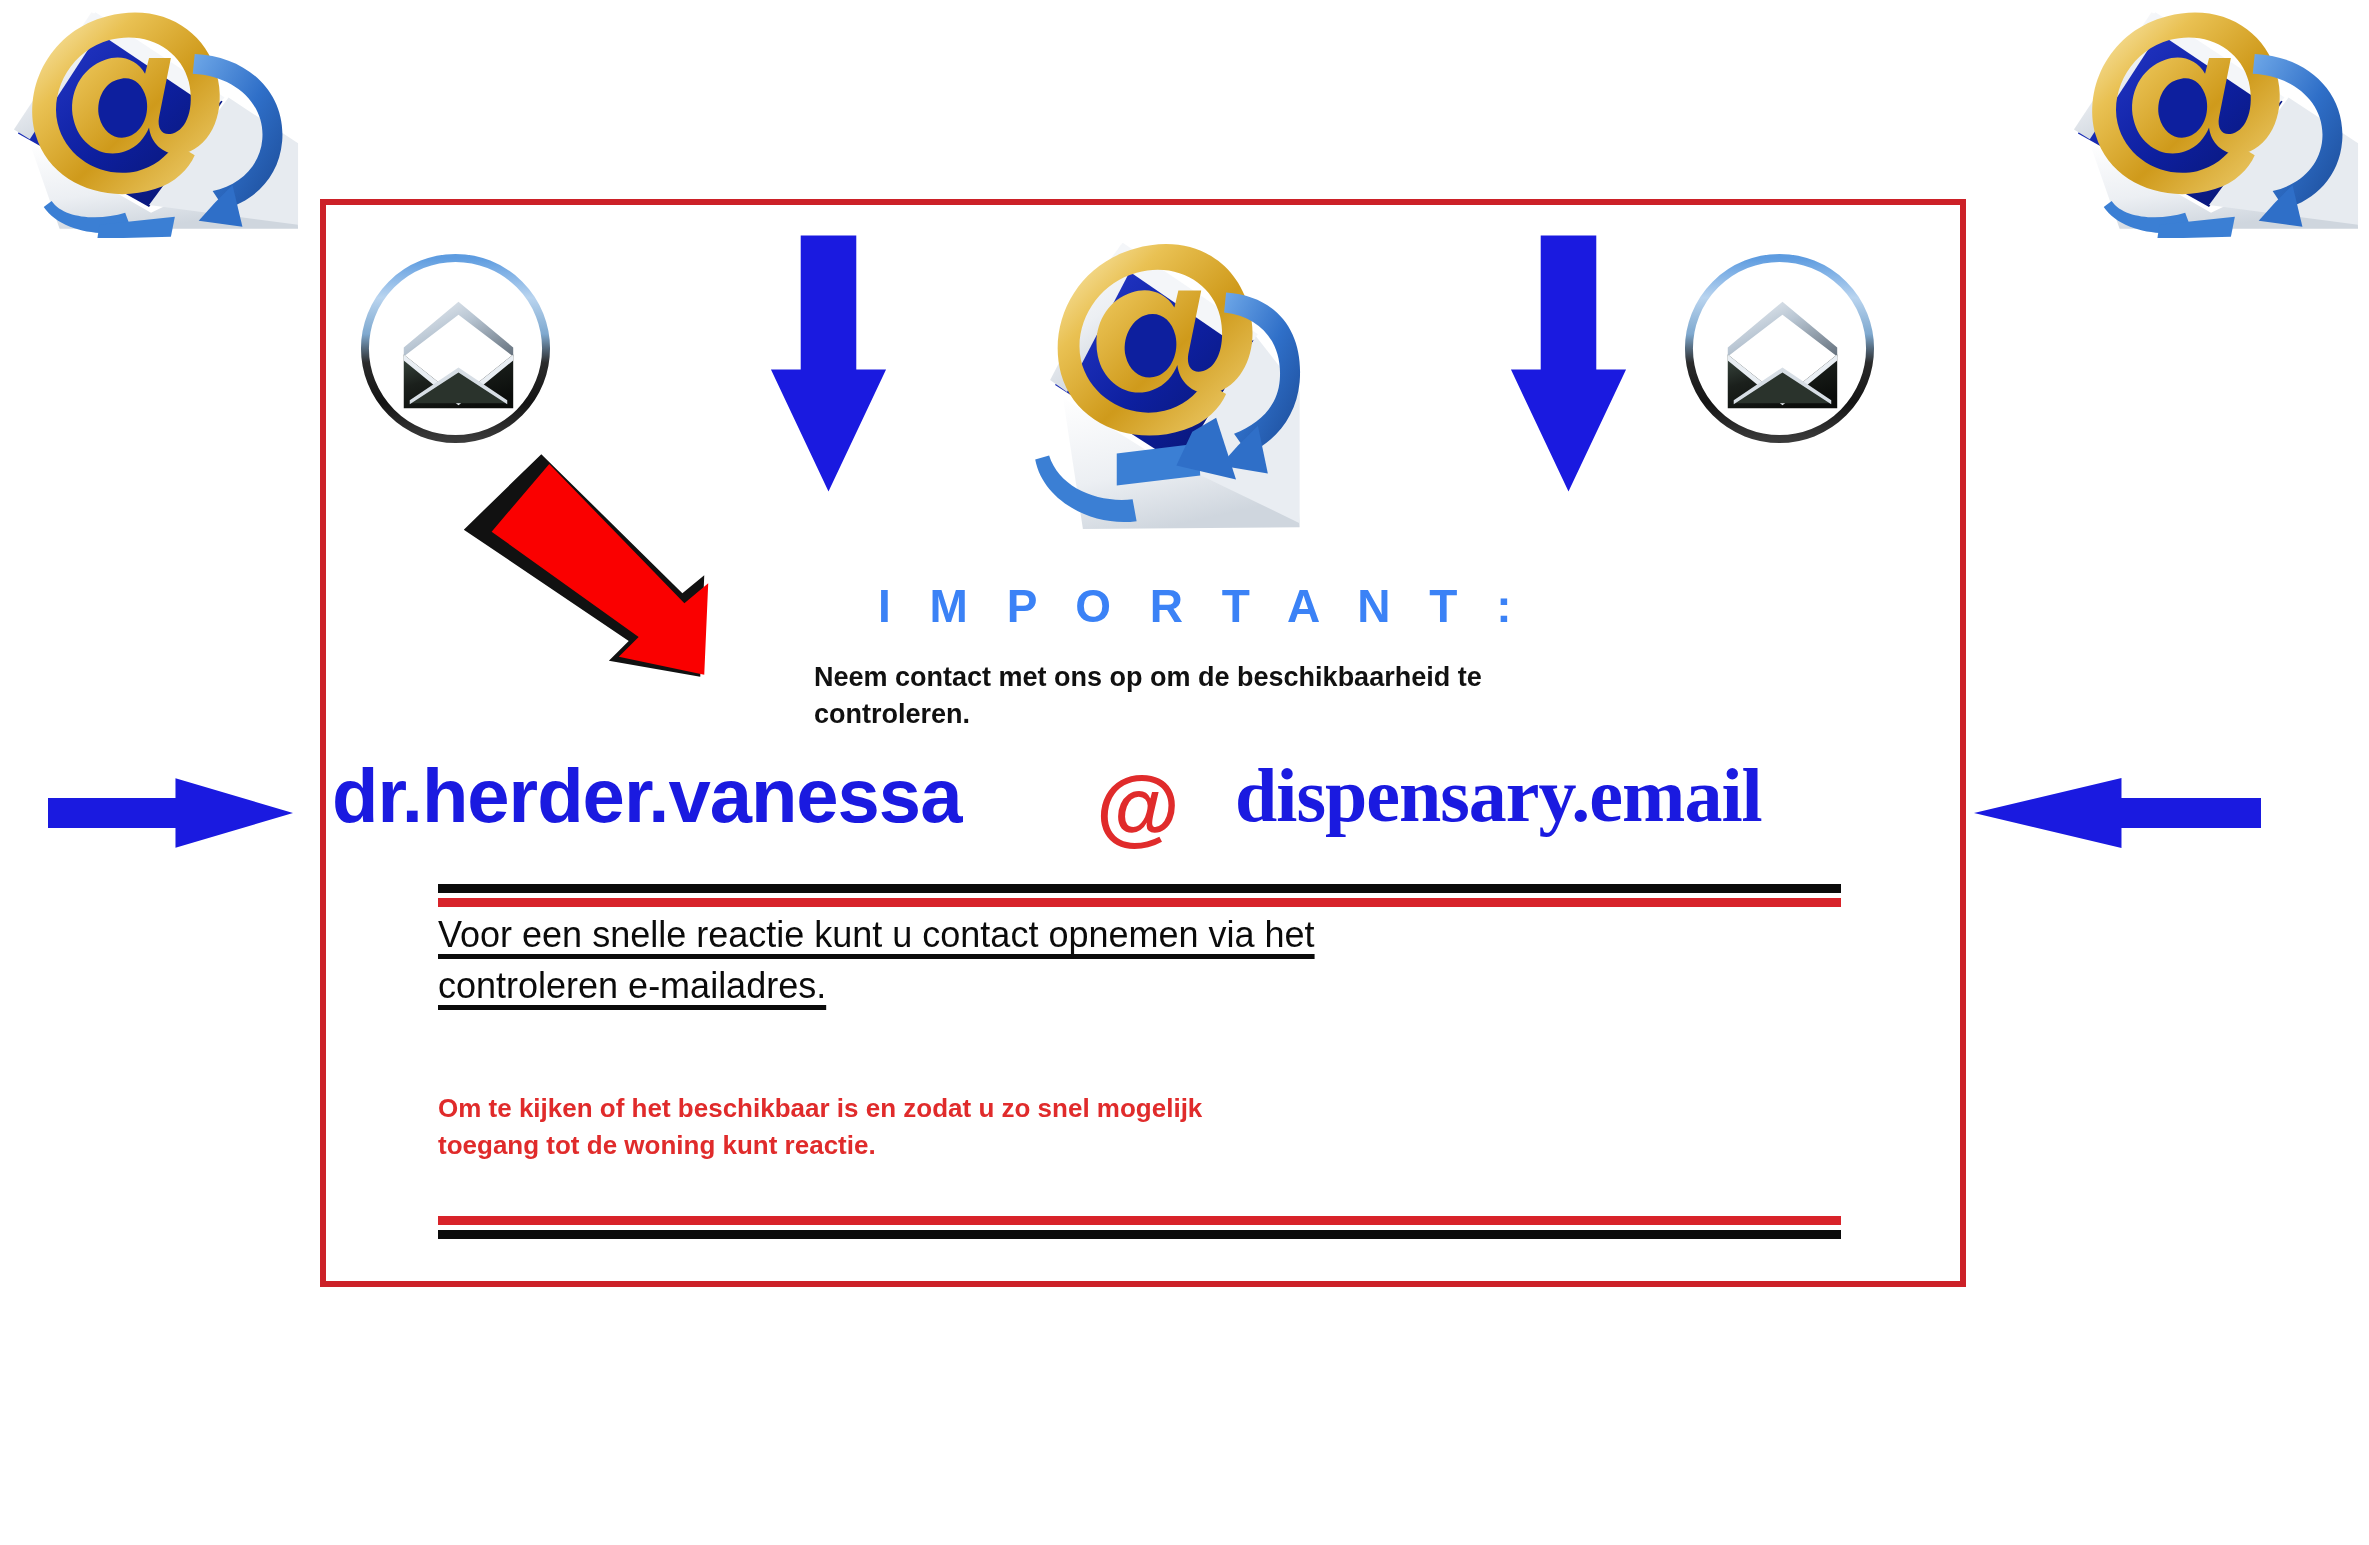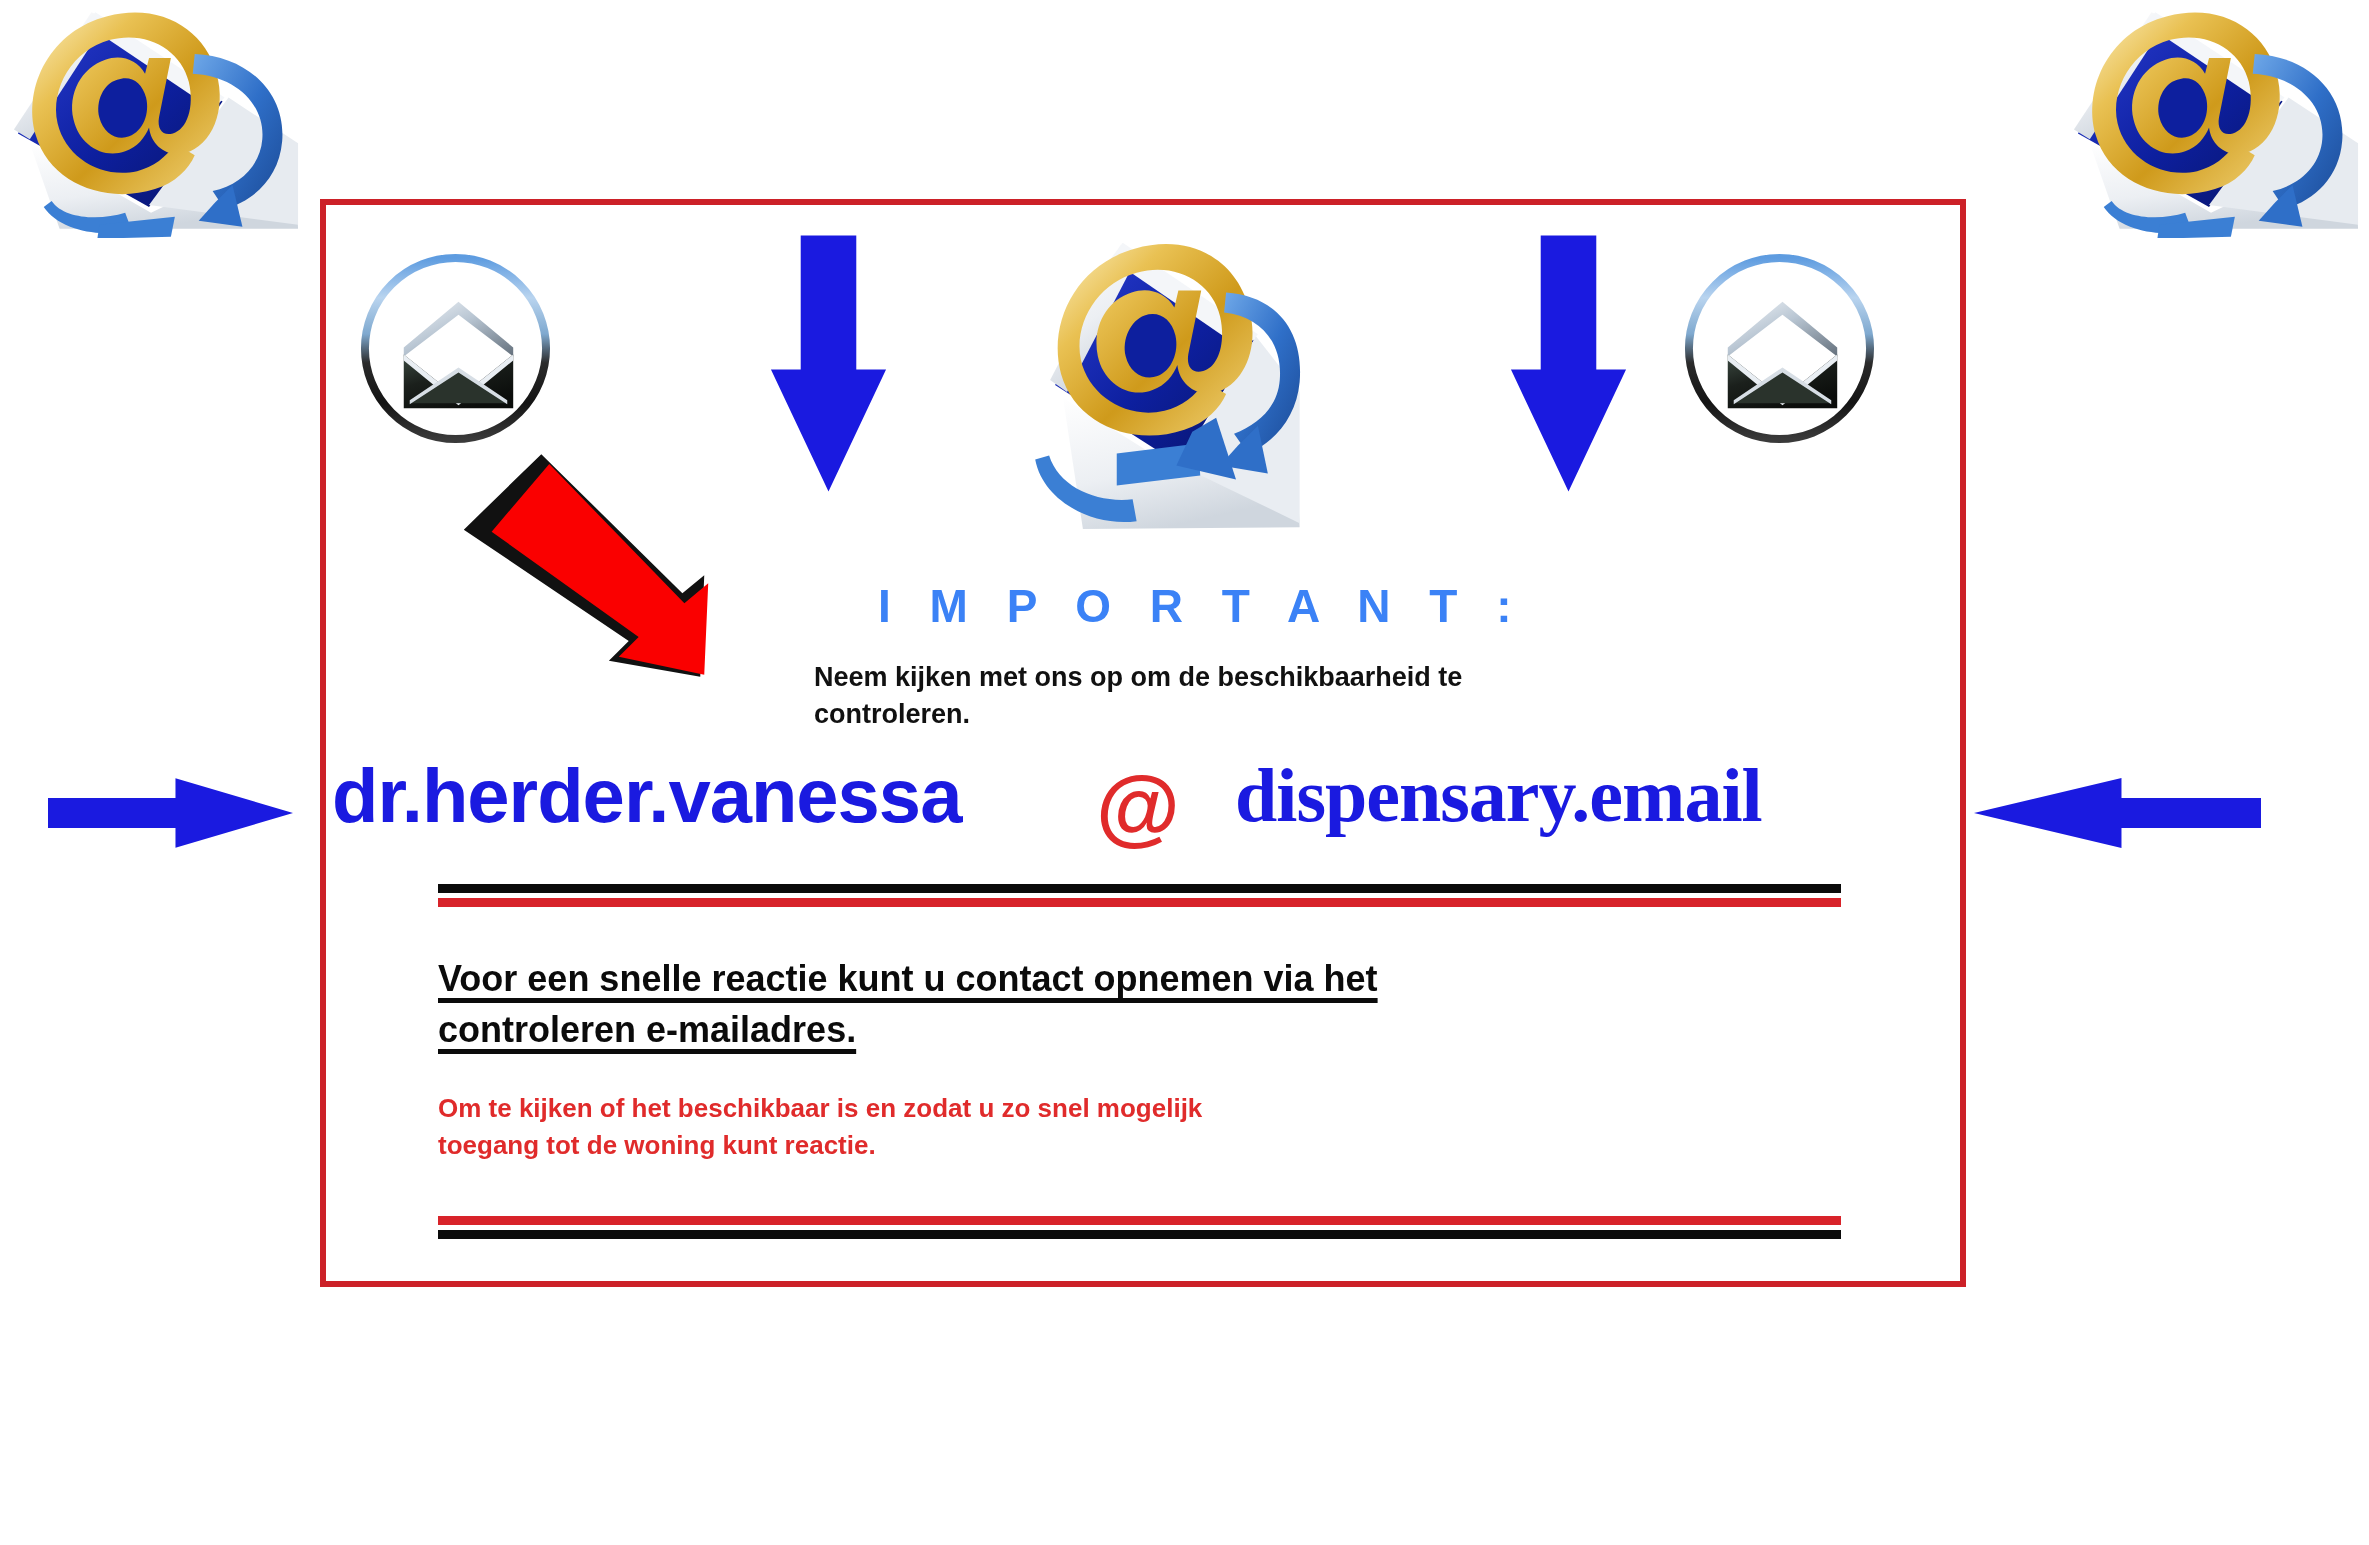--- a/index.html
+++ b/index.html
@@ -103,24 +103,24 @@
   .rule-stack { left: 438px; width: 1403px; }
   #divider-top { top: 884px; }
   #divider-bottom { top: 1216px; }
   .rule-black { height: 9px; background: #0b0b0b; }
   .rule-red   { height: 9px; background: #d8232a; }
   .rule-gap   { height: 5px; }
 
   
   #instruction-block {
     left: 438px;
-    top: 953px;
+    top: 909px;
     width: 1174px;
     font-size: 36px;
-    font-weight: bold;
+    font-weight: normal;
     line-height: 1.42;
     color: #0b0b0b;
     font-family: "Liberation Sans", sans-serif;
   }
   #instruction-block .u-line {
     display: inline;
     text-decoration: underline;
     text-decoration-thickness: 5px;
     text-underline-offset: 7px;
   }
@@ -307,21 +307,21 @@
 </div>
 
 <div class="abs" style="left:1972px;top:778px;width:289px;height:70px;">
   <svg class="blue-arrow" viewBox="0 0 290 70" width="289" height="70" aria-hidden="true">
     <path d="M290 20 L150 20 L150 0 L2 35 L150 70 L150 50 L290 50 Z" fill="#1a1ae0"></path>
   </svg>
 </div>
 
 <div class="abs" id="important-heading">I M P O R T A N T :</div>
 
-<div class="abs" id="contact-note">Neem kijken met ons op om de beschikbaarheid te controleren.</div>
+<div class="abs" id="contact-note">Neem contact met ons op om de beschikbaarheid te controleren.</div>
 
 <div class="abs" id="email-row">
   <span class="abs" id="email-local">dr.herder.vanessa</span>
   <span class="abs" id="email-at">@</span>
   <span class="abs" id="email-domain">dispensary.email</span>
 </div>
 
 <div class="abs rule-stack" id="divider-top">
   <div class="rule-black"></div>
   <div class="rule-gap"></div>

